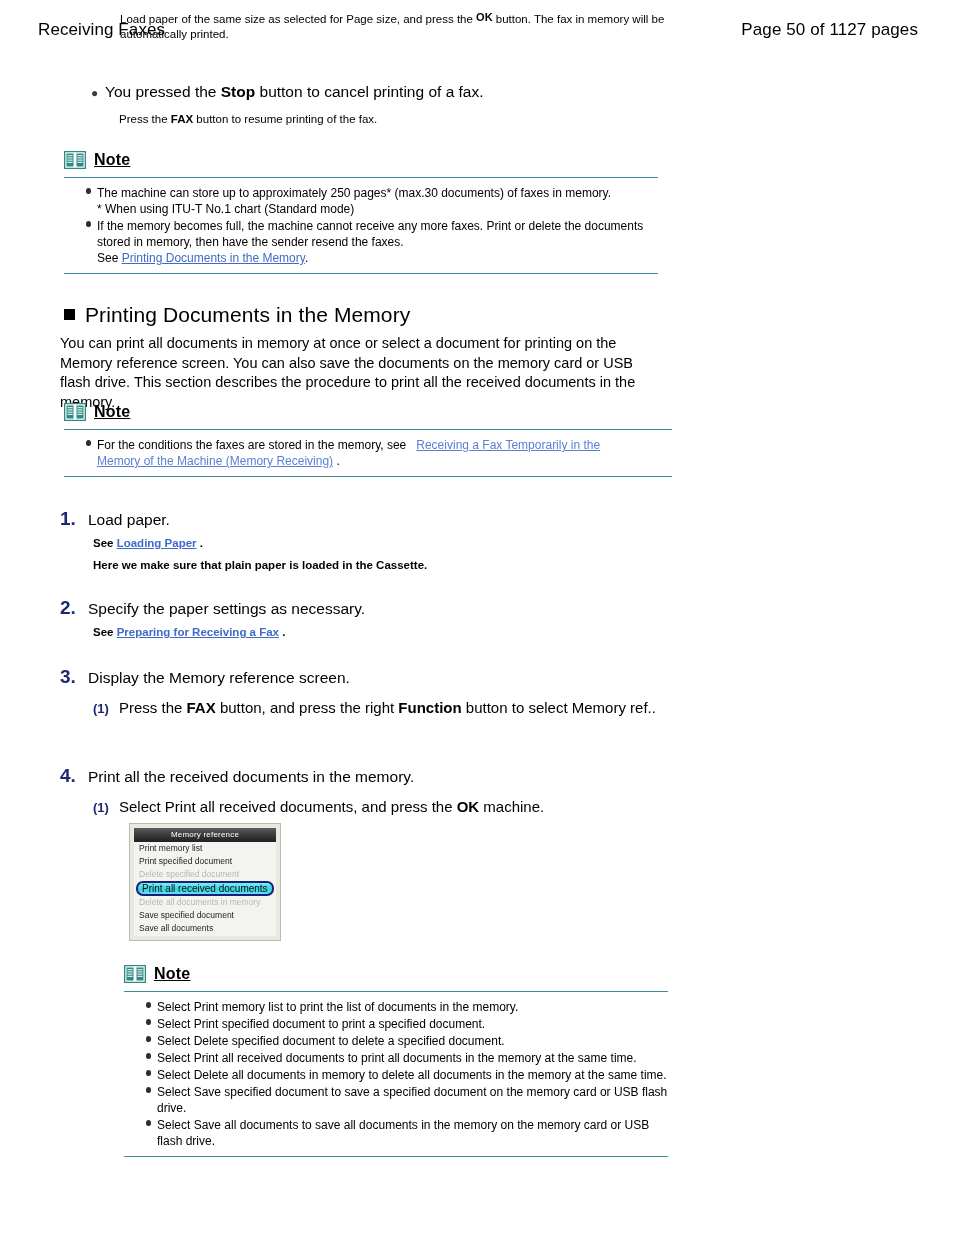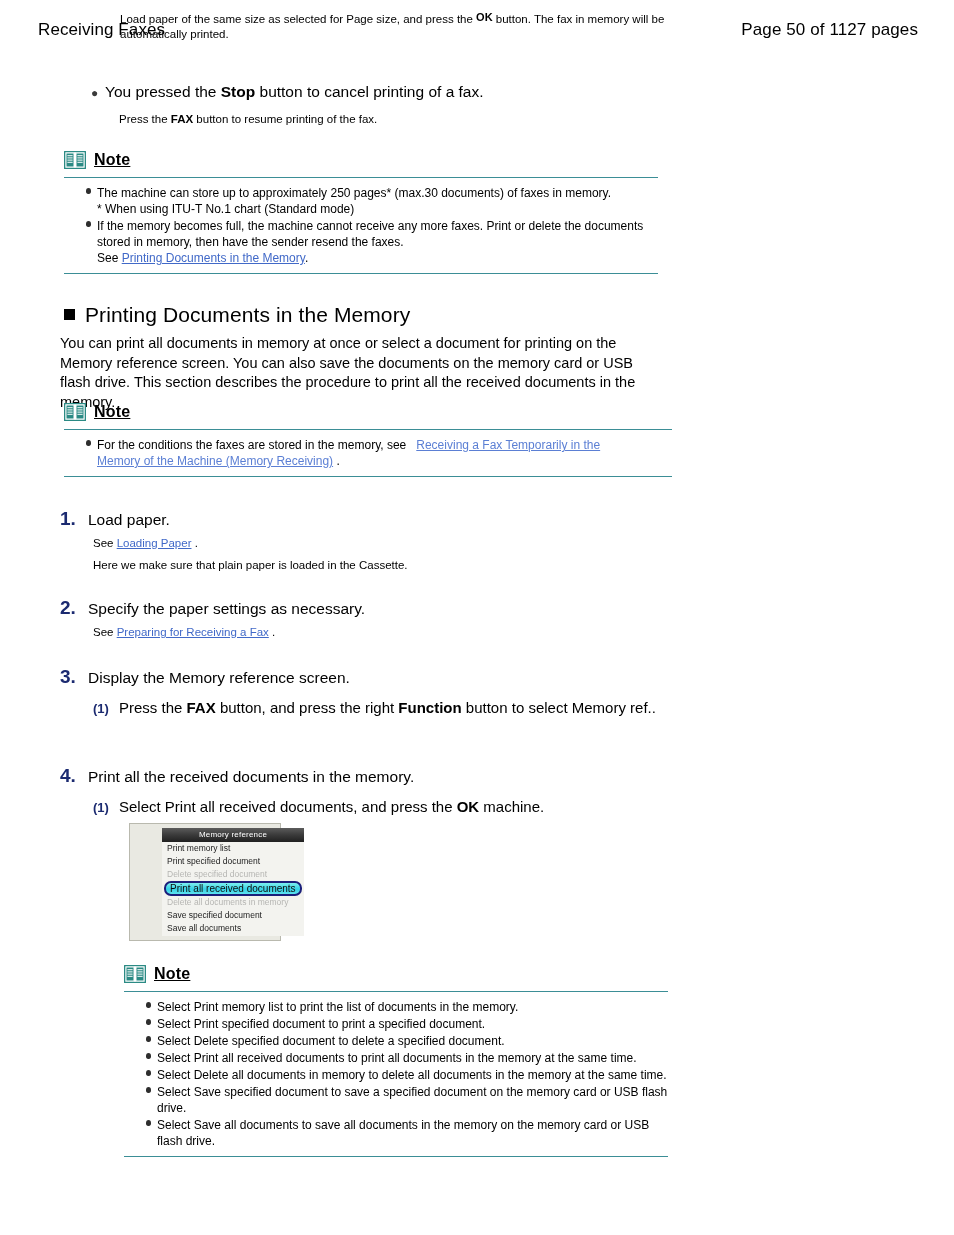--- a/index.html
+++ b/index.html
@@ -196,20 +196,21 @@
     flex: 0 0 28px;
     line-height: 22px;
   }
   .step-title {
     font-size: 15.5px;
     line-height: 22px;
   }
   .step-sub {
     margin-left: 33px;
     margin-top: 5px;
+    font-weight: bold;
   }
   .substep {
     display: flex;
     align-items: baseline;
     margin-left: 33px;
     margin-top: 9px;
   }
   .substep-num {
     color: #1b2a70;
     font-weight: bold;
@@ -234,21 +235,20 @@
     border: 1px solid #b9b9ae;
     box-sizing: border-box;
     padding: 4px;
   }
   #lcd .lcd-inner {
     width: 100%;
     height: 100%;
     background: #1d4ed8;
     position: relative;
     overflow: hidden;
-    margin-left: 28px;
   }
   #lcd .lcd-title {
     height: 14px;
     background: linear-gradient(180deg,#5c5c5c 0%, #3d3d3d 45%, #202020 100%);
     color: #ffffff;
     font-size: 8px;
     line-height: 14px;
     text-align: center;
     letter-spacing: .2px;
   }

